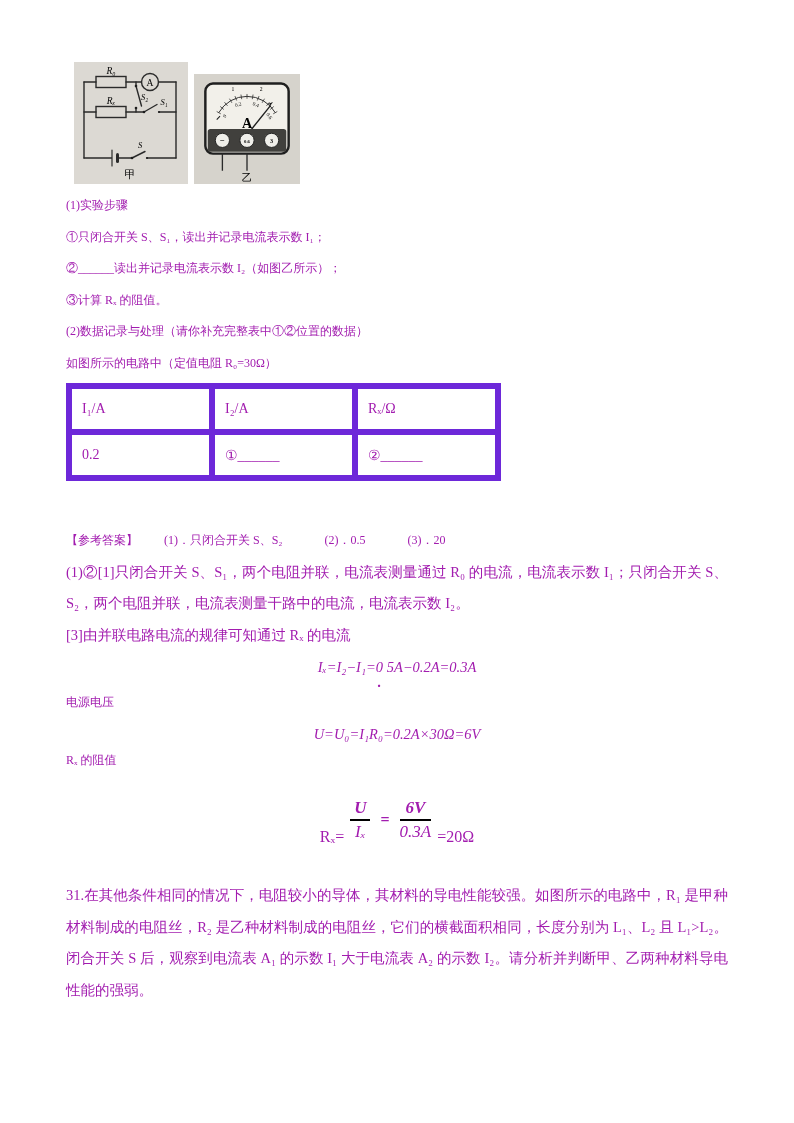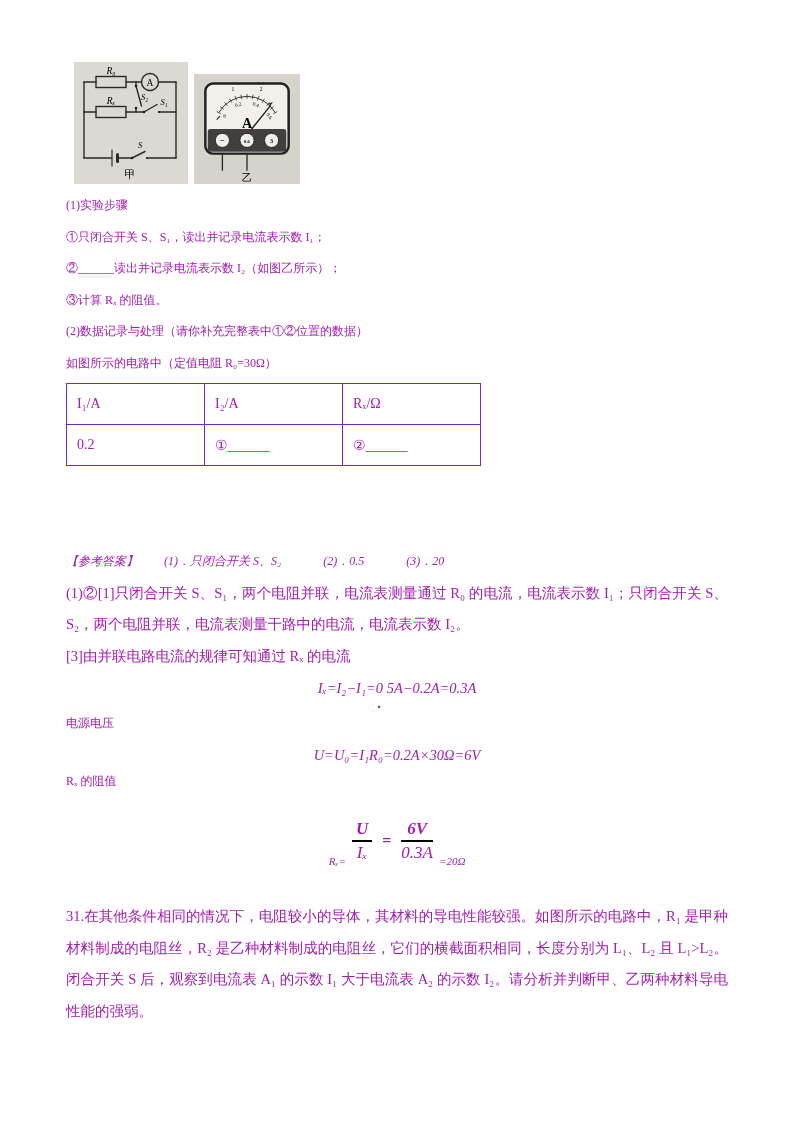--- a/index.html
+++ b/index.html
@@ -20,28 +20,28 @@
   .fig-circuit{width:114px;height:122px;background:#dcd9d3;}
   .fig-meter{width:106px;height:110px;background:#d6d3cc;margin-left:6px;margin-top:12px;}
   svg text{font-family:"Liberation Serif","DejaVu Serif",serif;}
   .svg-var{font-style:italic;}
   
   .line{font-size:12px;line-height:31.5px;margin:0;white-space:pre-wrap;}
   .wrap{font-size:14.5px;line-height:31.5px;margin:0;text-align:justify;}
   
   table.data{border-collapse:collapse;margin-top:4px;}
   table.data td{
-    border:1px solid #6d28d9;
+    border:6px solid #6d28d9;
     width:127px;height:40px;
     font-size:14px;
     padding:0 0 0 10px;
     vertical-align:middle;
   }
   
-  .ans-summary{margin-top:80px;font-style:italic;}
+  .ans-summary{margin-top:44px;}
   .ans-label{margin-right:26px;}
   .ans-item{margin-right:42px;}
   .formula{
     font-size:14.5px;
     text-align:center;
     font-style:italic;
     line-height:20px;
     margin-top:6px;
   }
   .formula .dot-under{
@@ -49,21 +49,21 @@
     transform:translateX(-18px);
   }
   .formula-v{margin:5px 0 1px 0;}
   
   .frac-row{
     display:flex;justify-content:center;align-items:center;
     margin-top:12px;height:64px;
     font-family:"Liberation Serif","DejaVu Serif",serif;
   }
   .frac-prefix,.frac-suffix{
-    font-size:11px;font-style:italic;align-self:flex-end;
+    font-size:16px;align-self:flex-end;
     padding-bottom:6px;
   }
   .frac{display:inline-block;text-align:center;vertical-align:middle;margin:0 6px;}
   .frac .num{display:block;font-size:17px;font-weight:bold;font-style:italic;
     border-bottom:2px solid #000;padding:0 4px 1px 4px;}
   .frac .den{display:block;font-size:17px;font-weight:normal;font-style:italic;padding-top:1px;}
   .frac-eq{font-size:16px;font-weight:bold;margin:0 4px;}
   .q31{margin-top:28px;}
 </style>
 </head>

